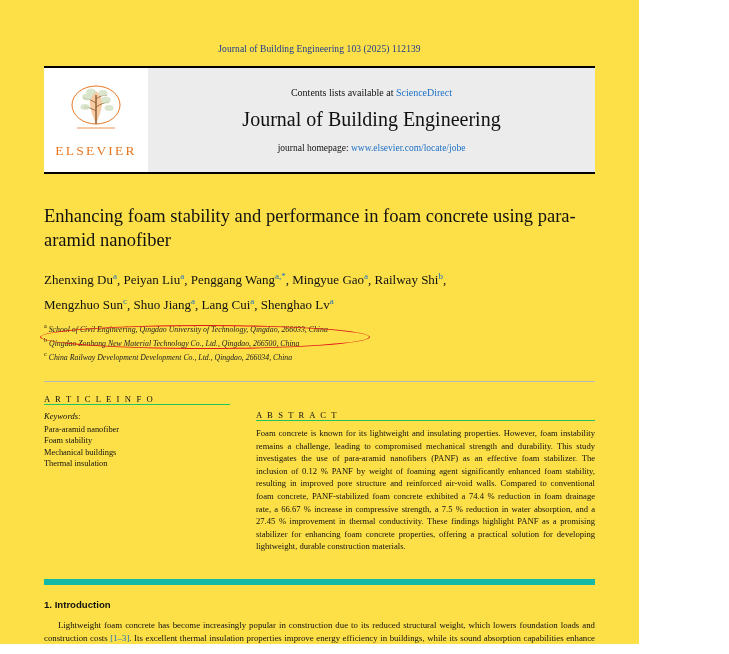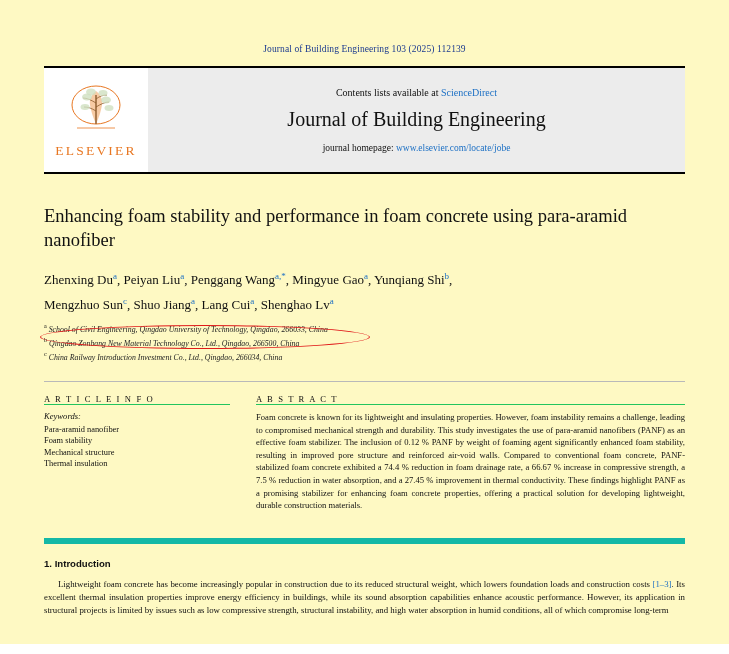--- a/index.html
+++ b/index.html
@@ -10,23 +10,23 @@
   body {
     width: 729px;
     height: 654px;
     overflow: hidden;
     font-family: "Liberation Serif", serif;
     color: #000;
     position: relative;
   }
   .page {
     position: relative;
-    width: 729px;
+    width: 639px;
     height: 654px;
-    background: #fef9c3;
+    background: #fde047;
   }
 
   
   .running-head {
     text-align: center;
     font-family: "Liberation Serif", serif;
     font-size: 9.5px;
     color: #1b3a8f;
     padding-top: 44px;
     letter-spacing: 0.1px;
@@ -210,20 +210,21 @@
     display: flex;
     margin: 12px 44px 0 44px;
     gap: 26px;
   }
   .col-left {
     width: 186px;
     flex: 0 0 186px;
   }
   .col-right {
     flex: 1 1 auto;
+    margin-top: 16px;
   }
   .sec-head {
     font-family: "Liberation Serif", serif;
     font-size: 8.6px;
     letter-spacing: 1.6px;
     color: #111;
     margin-bottom: 7px;
   }
   .kw-head {
     font-size: 8.6px;
@@ -318,43 +319,43 @@
         <a href="#">www.elsevier.com/locate/jobe</a>
       </div>
     </div>
 
   </div>
 
   <div class="content">
     <div class="paper-title">Enhancing foam stability and performance in foam concrete using para-aramid nanofiber</div>
 
     <div class="authors">
-      <span><span>Zhenxing Du</span><sup>a</sup>, </span><span><span>Peiyan Liu</span><sup>a</sup>, </span><span><span>Penggang Wang</span><sup>a,*</sup>, </span><span><span>Mingyue Gao</span><sup>a</sup>, </span><span><span>Yunqiang Shi</span><sup>b</sup>,</span><br>
+      <span><span>Zhenxing Du</span><sup>a</sup>, </span><span><span>Peiyan Liu</span><sup>a</sup>, </span><span><span>Penggang Wang</span><sup>a,*</sup>, </span><span><span>Mingyue Gao</span><sup>a</sup>, </span><span><span>Railway Shi</span><sup>b</sup>,</span><br>
       <span><span>Mengzhuo Sun</span><sup>c</sup>, </span><span><span>Shuo Jiang</span><sup>a</sup>, </span><span><span>Lang Cui</span><sup>a</sup>, </span><span><span>Shenghao Lv</span><sup>a</sup></span>
     </div>
 
     <div class="affiliations">
       <div><sup>a</sup> <span>School of Civil Engineering, Qingdao University of Technology, Qingdao, 266033, China</span></div>
       <div class="aff-highlight"><sup>b</sup> <span>Qingdao Zonbang New Material Technology Co., Ltd., Qingdao, 266500, China</span></div>
-      <div><sup>c</sup> <span>China Railway Introduction Investment Co., Ltd., Qingdao, 266034, China</span></div>
+      <div><sup>c</sup> <span>China Railway Development Development Co., Ltd., Qingdao, 266034, China</span></div>
     </div>
   </div>
 
   <div class="annotation-ellipse"></div>
 
   <div class="rule-thin"></div>
 
   <div class="info-abstract">
     <div class="col-left">
       <div class="sec-head underline-left">A R T I C L E   I N F O</div>
       <div class="kw-head">Keywords:</div>
       <div class="kw-list">
         <div>Para-aramid nanofiber</div>
         <div>Foam stability</div>
-        <div>Mechanical structure</div>
+        <div>Mechanical buildings</div>
         <div>Thermal insulation</div>
       </div>
     </div>
     <div class="col-right">
       <div class="sec-head underline-left">A B S T R A C T</div>
       <div class="abstract-text">Foam concrete is known for its lightweight and insulating properties. However, foam instability remains a challenge, leading to compromised mechanical strength and durability. This study investigates the use of para-aramid nanofibers (PANF) as an effective foam stabilizer. The inclusion of 0.12 % PANF by weight of foaming agent significantly enhanced foam stability, resulting in improved pore structure and reinforced air-void walls. Compared to conventional foam concrete, PANF-stabilized foam concrete exhibited a 74.4 % reduction in foam drainage rate, a 66.67 % increase in compressive strength, a 7.5 % reduction in water absorption, and a 27.45 % improvement in thermal conductivity. These findings highlight PANF as a promising stabilizer for enhancing foam concrete properties, offering a practical solution for developing lightweight, durable construction materials.</div>
     </div>
   </div>
 
   <div class="intro">

